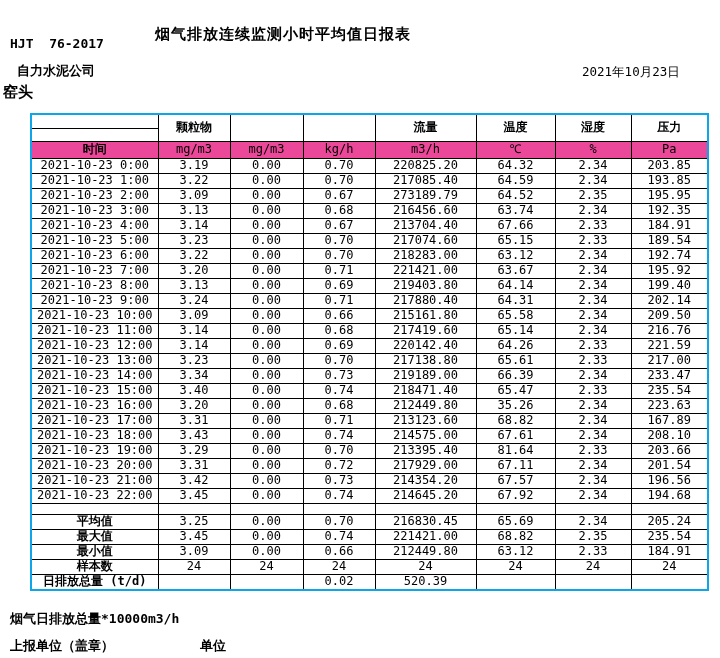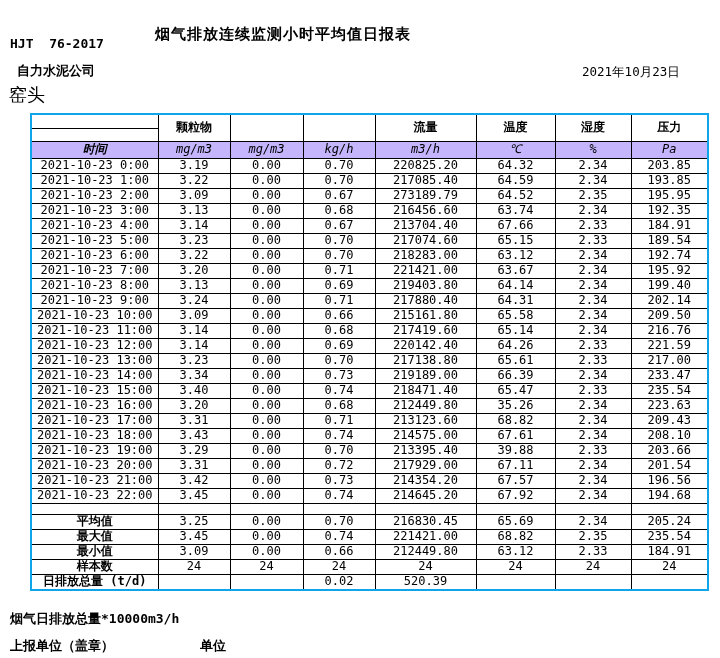--- a/index.html
+++ b/index.html
@@ -2,31 +2,31 @@
 <html><head>
 <meta charset="utf-8">
 <style>
   html,body{margin:0;padding:0;background:#fff;}
   #page{position:relative;width:720px;height:658px;background:#ffffff;overflow:hidden;
         font-family:"DejaVu Sans Mono","Liberation Mono",monospace;color:#000;}
   .abs{position:absolute;white-space:pre;}
   #doc-code{left:10px;top:4px;font-size:13px;font-weight:bold;margin-top:32px;}
   #report-title{left:155px;top:25px;font-size:15px;font-weight:bold;letter-spacing:1px;}
   #company{left:17px;top:62px;font-size:13px;font-weight:bold;}
-  #location{left:9px;top:83px;font-size:18px;font-weight:normal;}
+  #location{left:3px;top:83px;font-size:15px;font-weight:bold;}
   #report-date{left:582px;top:64px;font-size:12.5px;}
   #report-table{position:absolute;left:30px;top:113px;width:677px;border-collapse:collapse;
                 table-layout:fixed;border:2px solid #0ea5e9;}
   #report-table td{border:1px solid #000;padding:0;text-align:center;vertical-align:middle;
                    font-size:12px;line-height:1.1;white-space:nowrap;overflow:hidden;}
   tr.group-row td{height:25px;font-size:13px;font-weight:bold;}
   td.split-cell{padding:0;}
   td.split-cell .split-top{height:13px;border-bottom:1px solid #000;}
   td.split-cell .split-bottom{height:12px;}
-  tr.unit-row td{height:16px;background:#c4b5fd;font-size:12px;font-style:italic;}
+  tr.unit-row td{height:16px;background:#ec4899;font-size:12px;}
   tr.unit-row td.time-head{font-size:13px;font-weight:bold;}
   tbody.data td{height:14px;}
   tr.spacer-row td{height:10px;}
   tbody.summary td{height:14px;}
   tbody.summary td.sum-label{font-size:13px;font-weight:bold;}
   tbody.summary tr:last-child td.sum-label{text-align:left;padding-left:8px;margin-top:28px;}
   #footer-note{left:10px;top:610px;font-size:13px;font-weight:bold;}
   #footer-report-unit{left:10px;top:637px;font-size:13px;font-weight:bold;}
   #footer-unit{left:200px;top:637px;font-size:13px;font-weight:bold;}
 </style>
@@ -249,39 +249,39 @@
           <td>223.63</td>
         </tr>
         <tr>
           <td>2021-10-23 17:00</td>
           <td>3.31</td>
           <td>0.00</td>
           <td>0.71</td>
           <td>213123.60</td>
           <td>68.82</td>
           <td>2.34</td>
-          <td>209.43</td>
+          <td>167.89</td>
         </tr>
         <tr>
           <td>2021-10-23 18:00</td>
           <td>3.43</td>
           <td>0.00</td>
           <td>0.74</td>
           <td>214575.00</td>
           <td>67.61</td>
           <td>2.34</td>
           <td>208.10</td>
         </tr>
         <tr>
           <td>2021-10-23 19:00</td>
           <td>3.29</td>
           <td>0.00</td>
           <td>0.70</td>
           <td>213395.40</td>
-          <td>39.88</td>
+          <td>81.64</td>
           <td>2.33</td>
           <td>203.66</td>
         </tr>
         <tr>
           <td>2021-10-23 20:00</td>
           <td>3.31</td>
           <td>0.00</td>
           <td>0.72</td>
           <td>217929.00</td>
           <td>67.11</td>

